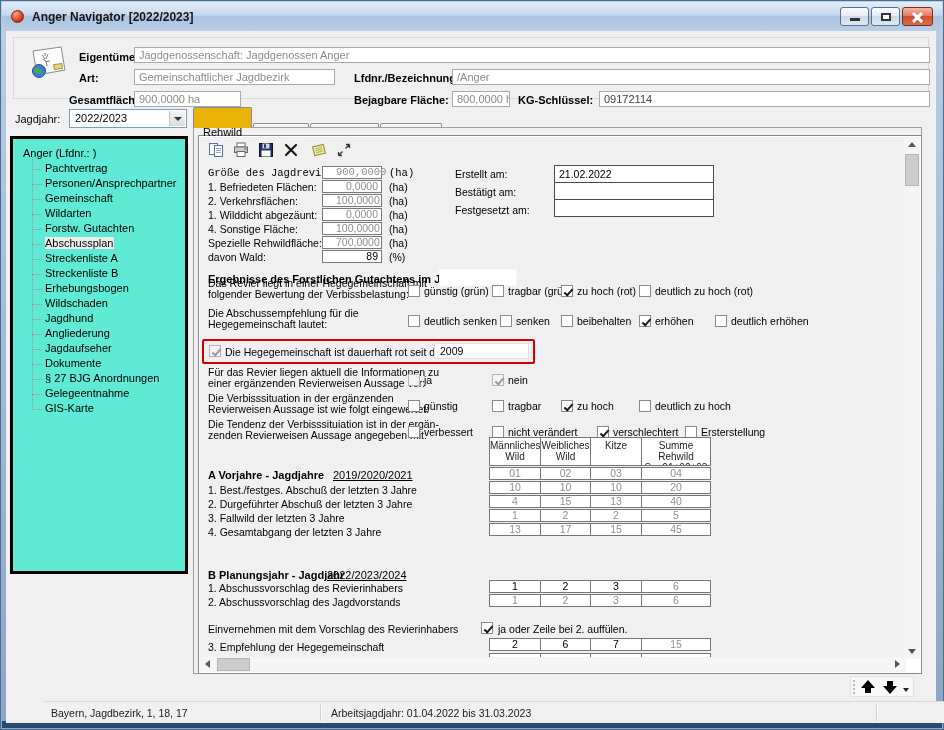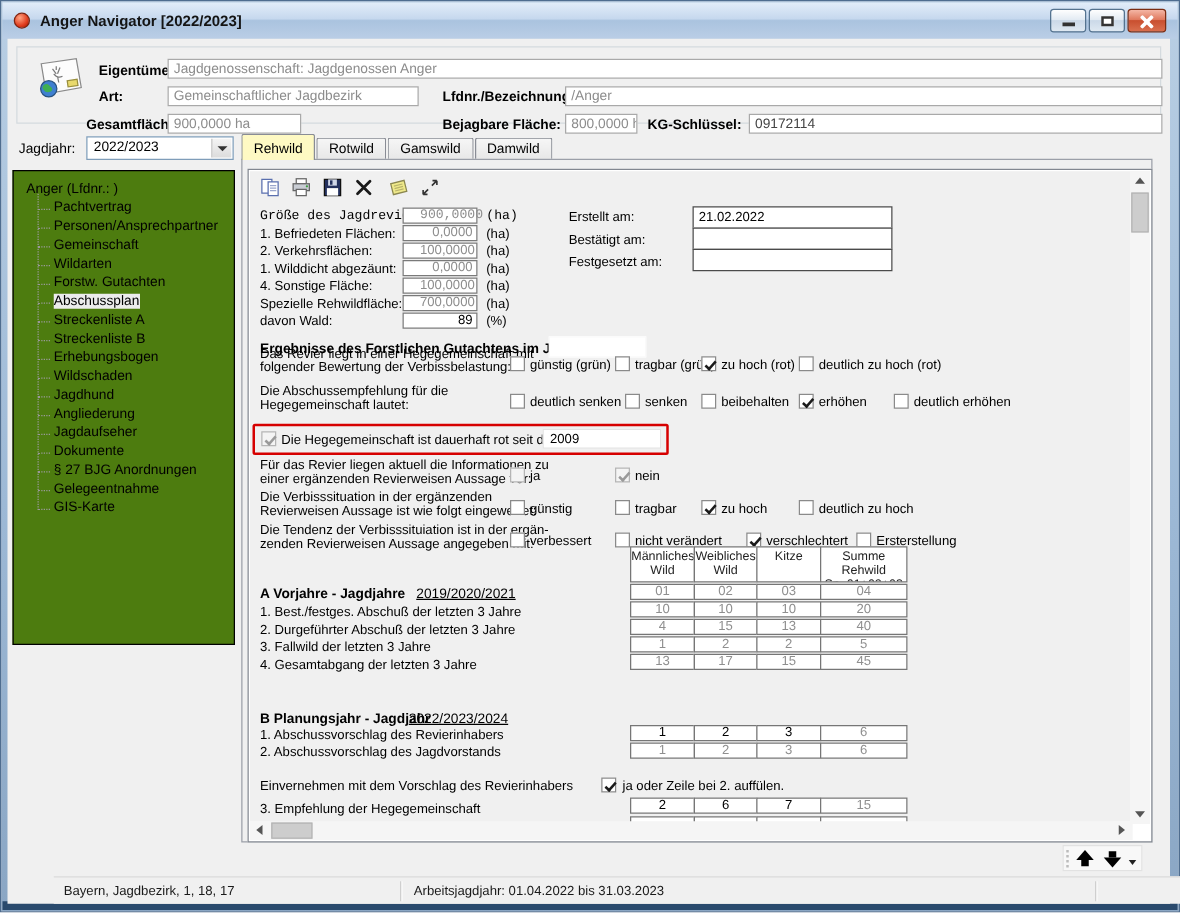--- a/index.html
+++ b/index.html
@@ -39,35 +39,35 @@
           padding:1px 4px; white-space:nowrap; overflow:hidden; }
 
   
   .jlbl { position:absolute; left:9px; top:82px; }
   .combo { position:absolute; left:63px; top:78px; width:118px; height:19px; border:1px solid #7f9db9; background:#fff; }
   .combo .val { padding:2px 5px; }
   .combo .cbtn { position:absolute; right:1px; top:1px; bottom:1px; width:16px;
                  background:linear-gradient(#f4f4f4,#dcdcdc); border-left:1px solid #c2c2c2; }
   .tri-dn { position:absolute; left:4px; top:6px; width:0; height:0;
             border-left:4px solid transparent; border-right:4px solid transparent; border-top:4px solid #333; }
-  .treebox { position:absolute; left:4px; top:105px; width:178px; height:380px; background:#4d7c0f;
-             border:1px solid #000000; overflow:hidden; padding:8px 0 0 10px; }
+  .treebox { position:absolute; left:4px; top:105px; width:178px; height:438px; background:#5eead4;
+             border:3px solid #000000; overflow:hidden; padding:8px 0 0 10px; }
   .troot { height:15px; white-space:nowrap; }
   .tkids { margin-left:9px; position:relative; }
   .tkids::before { content:''; position:absolute; left:0; top:-5px; bottom:7px; border-left:1px dotted #9a9a9a; }
   .titem { height:15px; padding-left:13px; position:relative; white-space:nowrap; }
   .titem::before { content:''; position:absolute; left:0; top:7px; width:10px; border-top:1px dotted #9a9a9a; }
   .titem span.sel { background:#ececec; }
 
   
   .tabs { position:absolute; left:187px; top:76px; height:20px; white-space:nowrap; }
   .tab { display:inline-block; height:18px; margin-top:2px; padding:2px 9px 0; margin-right:1px;
          border:1px solid #898c95; border-bottom:none; border-radius:2px 2px 0 0;
          background:linear-gradient(#f6f6f6,#e7e7e7); position:relative; z-index:1; }
-  .tab.active { height:21px; margin-top:0; padding-top:5px; background:#fef9c3; z-index:3; }
+  .tab.active { height:21px; margin-top:0; padding-top:18px; background:#eab308; z-index:3; }
   .tabpage { position:absolute; left:187px; top:96px; width:729px; height:547px;
              border:1px solid #9b9fa8; background:#f0f0f0; z-index:2; }
   .scrollhost { position:absolute; left:4px; top:7px; width:724px; height:539px;
                 border:1px solid #828790; background:#fff; }
   .content { position:absolute; left:1px; top:1px; width:706px; height:522px; background:#f0f0f0; overflow:hidden; }
 
   
   .vscroll { position:absolute; right:1px; top:1px; width:16px; height:522px; background:#f5f5f5; }
   .hscroll { position:absolute; left:1px; bottom:1px; width:706px; height:15px; background:#f5f5f5; }
   .sbtn { position:absolute; width:16px; height:15px; background:#f5f5f5; }
@@ -126,21 +126,21 @@
                    border:1px solid #e2e2e2; padding:1px 5px; }
 
   .ttl { position:absolute; font-weight:bold; font-size:11px; white-space:nowrap; }
   .years { position:absolute; top:0; text-decoration:underline; font-weight:normal; white-space:nowrap; }
   #a-title { left:8px; top:332px; } #a-title .years { left:125px; }
   #b-title { left:8px; top:432px; } #b-title .years { left:119px; }
   .tlabels { position:absolute; left:8px; font-size:10.5px; }
   .tlabels div { position:absolute; left:0; white-space:nowrap; }
   #a-labels { top:347px; } #b-labels { top:445px; } #b3-label { position:absolute; left:8px; top:504px; font-size:10.5px; }
 
-  .tblwrap { position:absolute; left:304px; }
+  .tblwrap { position:absolute; left:289px; }
   #table-a { top:300px; } #table-b { top:443px; } #table-b3 { top:501px; } #table-bp { top:516px; }
   .trow { display:flex; margin-bottom:1px; }
   .tcell { border:1px solid #767676; margin-left:-1px; background:#fff; color:#8f8f8f;
            font-size:10.5px; text-align:center; height:13px; line-height:11px; overflow:hidden; }
   .trow .tcell:first-child { margin-left:0; }
   .tcell.ed { color:#000; }
   .tcell.c1 { width:52px; } .tcell.c2 { width:51px; } .tcell.c3 { width:52px; } .tcell.c4 { width:70px; }
   .trow.hdr .tcell { height:29px; padding-top:2px; font-size:10px; line-height:11px; color:#222; }
 
   #einv { position:absolute; left:8px; top:484px; width:690px; font-size:10.5px; }

